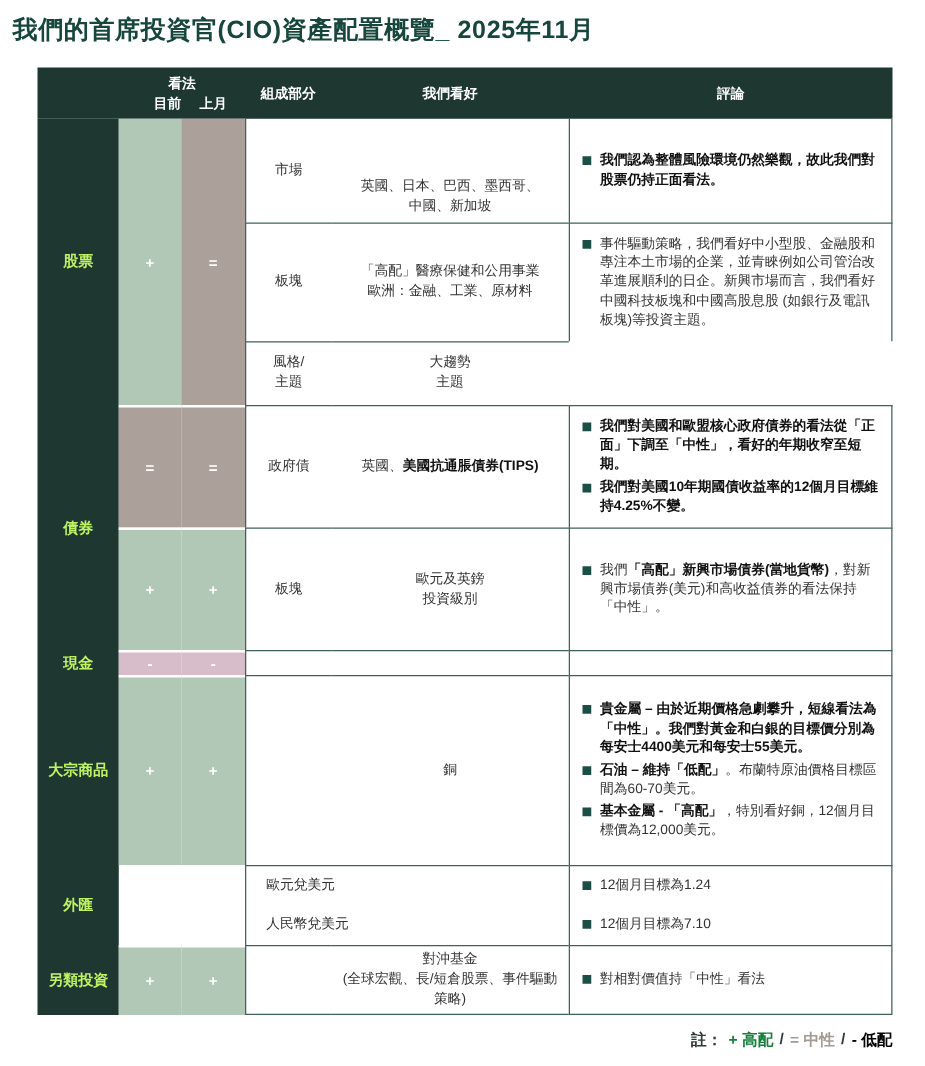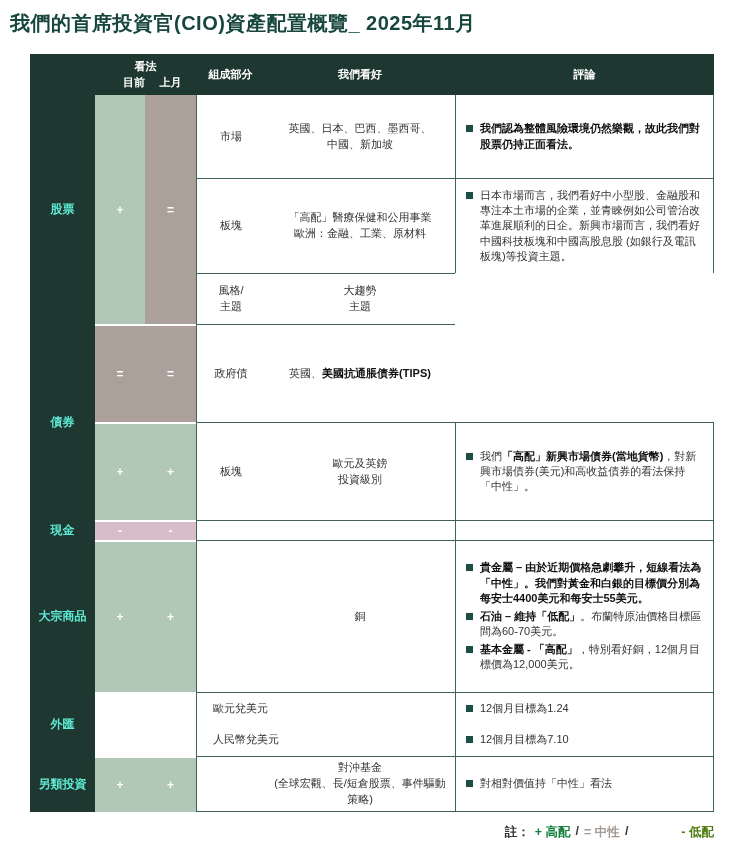--- a/index.html
+++ b/index.html
@@ -16,21 +16,21 @@
   .th-view-top{text-align:center;}
   .th-view-bottom{display:flex;}
   .th-cur{width:50px;text-align:right;}
   .th-last{width:51px;text-align:center;}
   .th-comp{width:69px;display:flex;align-items:center;justify-content:center;}
   .th-pref{width:190px;display:flex;align-items:center;justify-content:center;}
   .th-comm{width:259px;display:flex;align-items:center;justify-content:center;}
   
   .tbody{display:grid;grid-template-columns:65px 50px 51px 69px 190px 259px;
        grid-template-rows:83px 95px 51px 98px 98px 20px 152px 32px 32px 56px;}
-  .lab{background:#1e3831;color:#5eead4;font-size:12px;font-weight:bold;
+  .lab{background:#1e3831;color:#bef264;font-size:12px;font-weight:bold;
        display:flex;align-items:center;justify-content:center;text-align:center;}
   .vw{display:flex;align-items:center;justify-content:center;color:#fff;
        font-size:12px;font-weight:bold;box-sizing:border-box;}
   .pos{background:#b2c8b6;}
   .neu{background:#aca09b;}
   .neg{background:#d7bcc9;}
   .sep{border-top:2px solid #fff;}
   .cell{box-sizing:border-box;display:flex;flex-direction:column;justify-content:center;
        font-size:11px;line-height:1.45;}
   .ct{border-top:1px solid #40615a;}
@@ -44,21 +44,21 @@
   .bi{display:flex;gap:7px;}
   .sq{width:7px;height:7px;background:#1b4f45;margin-top:4px;flex:none;}
   .bt{flex:1;font-size:11px;line-height:1.38;color:#333;}
   .bt strong, .pref strong{font-weight:bold;color:#111;}
   .line{display:block;}
   
   .footnote{position:absolute;right:26px;top:824px;font-size:12.5px;font-weight:bold;
        display:flex;gap:5px;color:#2f3a36;}
   .fn-pos{color:#15803d;}
   .fn-neu{color:#a39b94;}
-  .fn-neg{color:#4d7c0f;margin-left:48px;}
+  .fn-neg{color:#000000;}
 </style>
 </head>
 <body>
 
 <div class="page-title">我們的首席投資官(CIO)資產配置概覽_ 2025年11月</div>
 
 <div class="tbl">
 
   <div class="thead">
     <div class="th-label"></div>
@@ -74,59 +74,69 @@
     <div class="th-comm">評論</div>
   </div>
 
   <div class="tbody">
 
     <div class="lab" style="grid-column:1;grid-row:1/span 3;">股票</div>
     <div class="vw pos" style="grid-column:2;grid-row:1/span 3;">+</div>
     <div class="vw neu" style="grid-column:3;grid-row:1/span 3;">=</div>
 
     <div class="cell comp cl" style="grid-column:4;grid-row:1;">市場</div>
-    <div class="cell pref" style="grid-column:5;grid-row:1;">
+    <div class="cell pref" style="grid-column:5;grid-row:1;justify-content:flex-end;">
       <span class="line">英國、日本、巴西、墨西哥、</span>
       <span class="line">中國、新加坡</span>
     </div>
     <div class="cell comm cl cr" style="grid-column:6;grid-row:1;">
         <div class="bi">
           <span class="sq"></span>
           <div class="bt"><strong>我們認為整體風險環境仍然樂觀，故此我們對股票仍持正面看法。</strong></div>
         </div>
       </div>
 
     <div class="cell comp ct cl" style="grid-column:4;grid-row:2;">板塊</div>
     <div class="cell pref ct" style="grid-column:5;grid-row:2;">
       <span class="line">「高配」醫療保健和公用事業</span>
       <span class="line">歐洲：金融、工業、原材料</span>
     </div>
     <div class="cell comm ct cl cr" style="grid-column:6;grid-row:2;">
         <div class="bi">
           <span class="sq"></span>
-          <div class="bt"><span>日本市場而言，我們看好中小型股、金融股和專注本土市場的企業，並青睞例如公司管治改革進展順利的日企。新興市場而言，我們看好中國科技板塊和中國高股息股 (如銀行及電訊板塊)等投資主題。</span></div>
+          <div class="bt"><span>事件驅動策略，我們看好中小型股、金融股和專注本土市場的企業，並青睞例如公司管治改革進展順利的日企。新興市場而言，我們看好中國科技板塊和中國高股息股 (如銀行及電訊板塊)等投資主題。</span></div>
         </div>
       </div>
 
     <div class="cell comp ct cl" style="grid-column:4;grid-row:3;">
       <span class="line">風格/</span>
       <span class="line">主題</span>
     </div>
     <div class="cell pref ct" style="grid-column:5;grid-row:3;">
       <span class="line">大趨勢</span>
       <span class="line">主題</span>
     </div>
 
     <div class="lab" style="grid-column:1;grid-row:4/span 2;">債券</div>
     <div class="vw neu sep" style="grid-column:2;grid-row:4;">=</div>
     <div class="vw neu sep" style="grid-column:3;grid-row:4;">=</div>
     <div class="cell comp ct cl" style="grid-column:4;grid-row:4;">政府債</div>
     <div class="cell pref ct" style="grid-column:5;grid-row:4;">
       <span><span>英國、</span><strong>美國抗通脹債券(TIPS)</strong></span>
     </div>
+    <div class="cell comm ct cl cr" style="grid-column:6;grid-row:4;">
+        <div class="bi">
+          <span class="sq"></span>
+          <div class="bt"><strong>我們對美國和歐盟核心政府債券的看法從「正面」下調至「中性」，看好的年期收窄至短期。</strong></div>
+        </div>
+        <div class="bi">
+          <span class="sq"></span>
+          <div class="bt"><strong>我們對美國10年期國債收益率的12個月目標維持4.25%不變。</strong></div>
+        </div>
+      </div>
 
     <div class="vw pos sep" style="grid-column:2;grid-row:5;">+</div>
     <div class="vw pos sep" style="grid-column:3;grid-row:5;">+</div>
     <div class="cell comp ct cl" style="grid-column:4;grid-row:5;">板塊</div>
     <div class="cell pref ct" style="grid-column:5;grid-row:5;">
       <span class="line">歐元及英鎊</span>
       <span class="line">投資級別</span>
     </div>
     <div class="cell comm ct cl cr" style="grid-column:6;grid-row:5;">
         <div class="bi">

